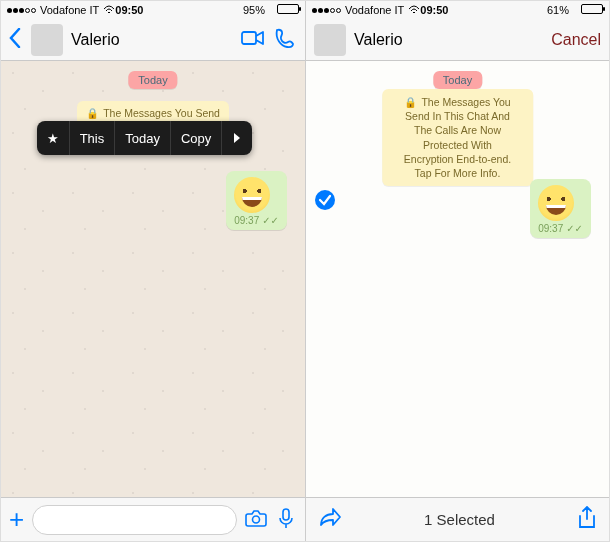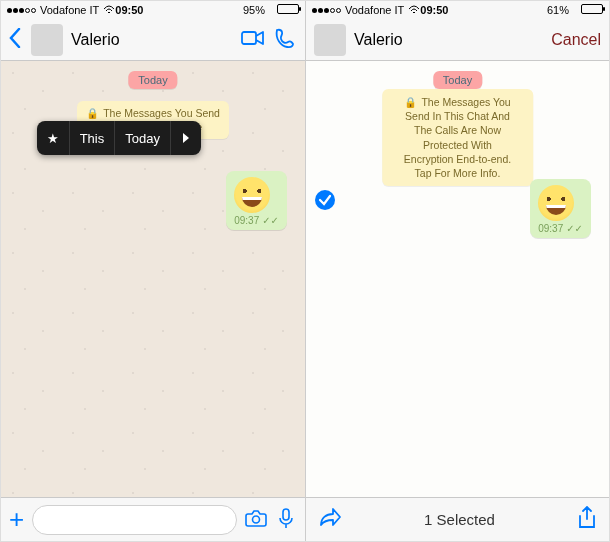--- a/index.html
+++ b/index.html
@@ -125,20 +125,21 @@
     <div class="doodle"></div>
     <div class="datepill">Today</div>
     <div class="encbanner enc1">
       <span class="lock">🔒</span><span>The Messages You Send In This Chat And The</span>
     </div>
 
     <div class="ctxmenu">
       <div class="cell star">★</div>
       <div class="cell">This</div>
       <div class="cell">Today</div>
+      <div class="cell">Copy</div>
       <div class="cell arrow">
         <svg viewBox="0 0 10 12">
             <path d="M2 1 L8 6 L2 11 Z"></path>
           </svg>
       </div>
     </div>
 
     <div class="bubble tail">
       <span class="emoji"></span>
       <div class="meta">

